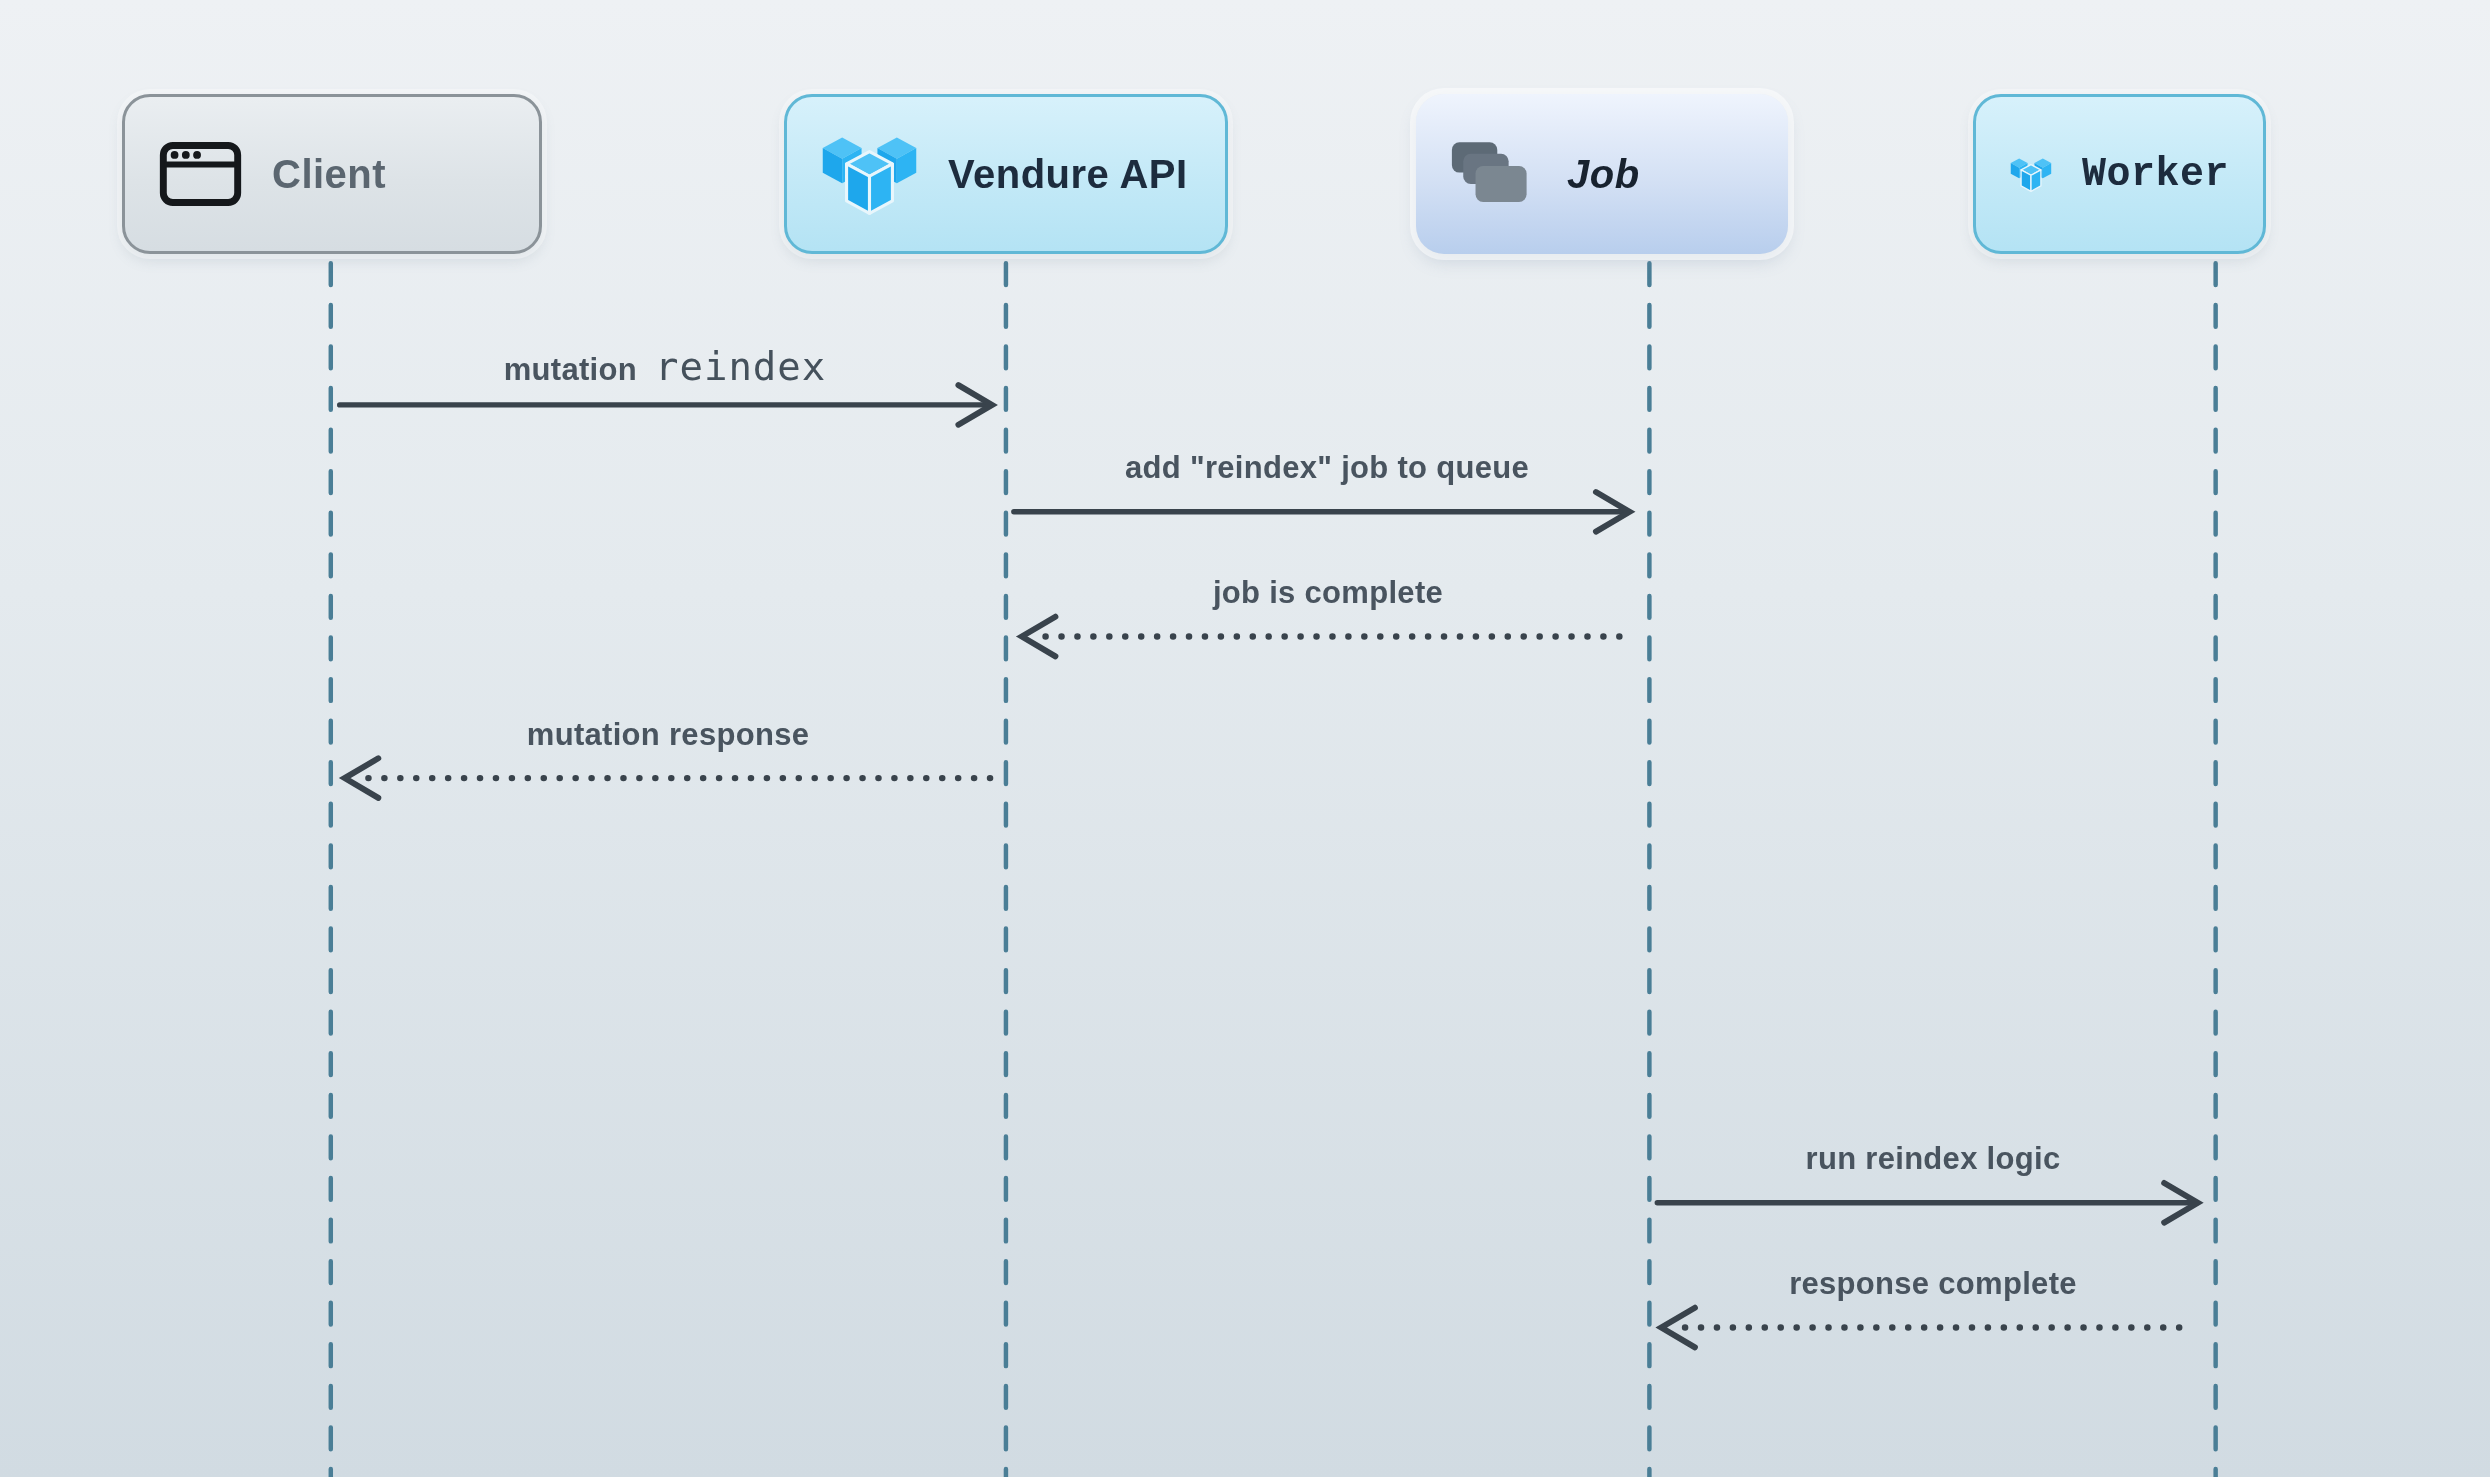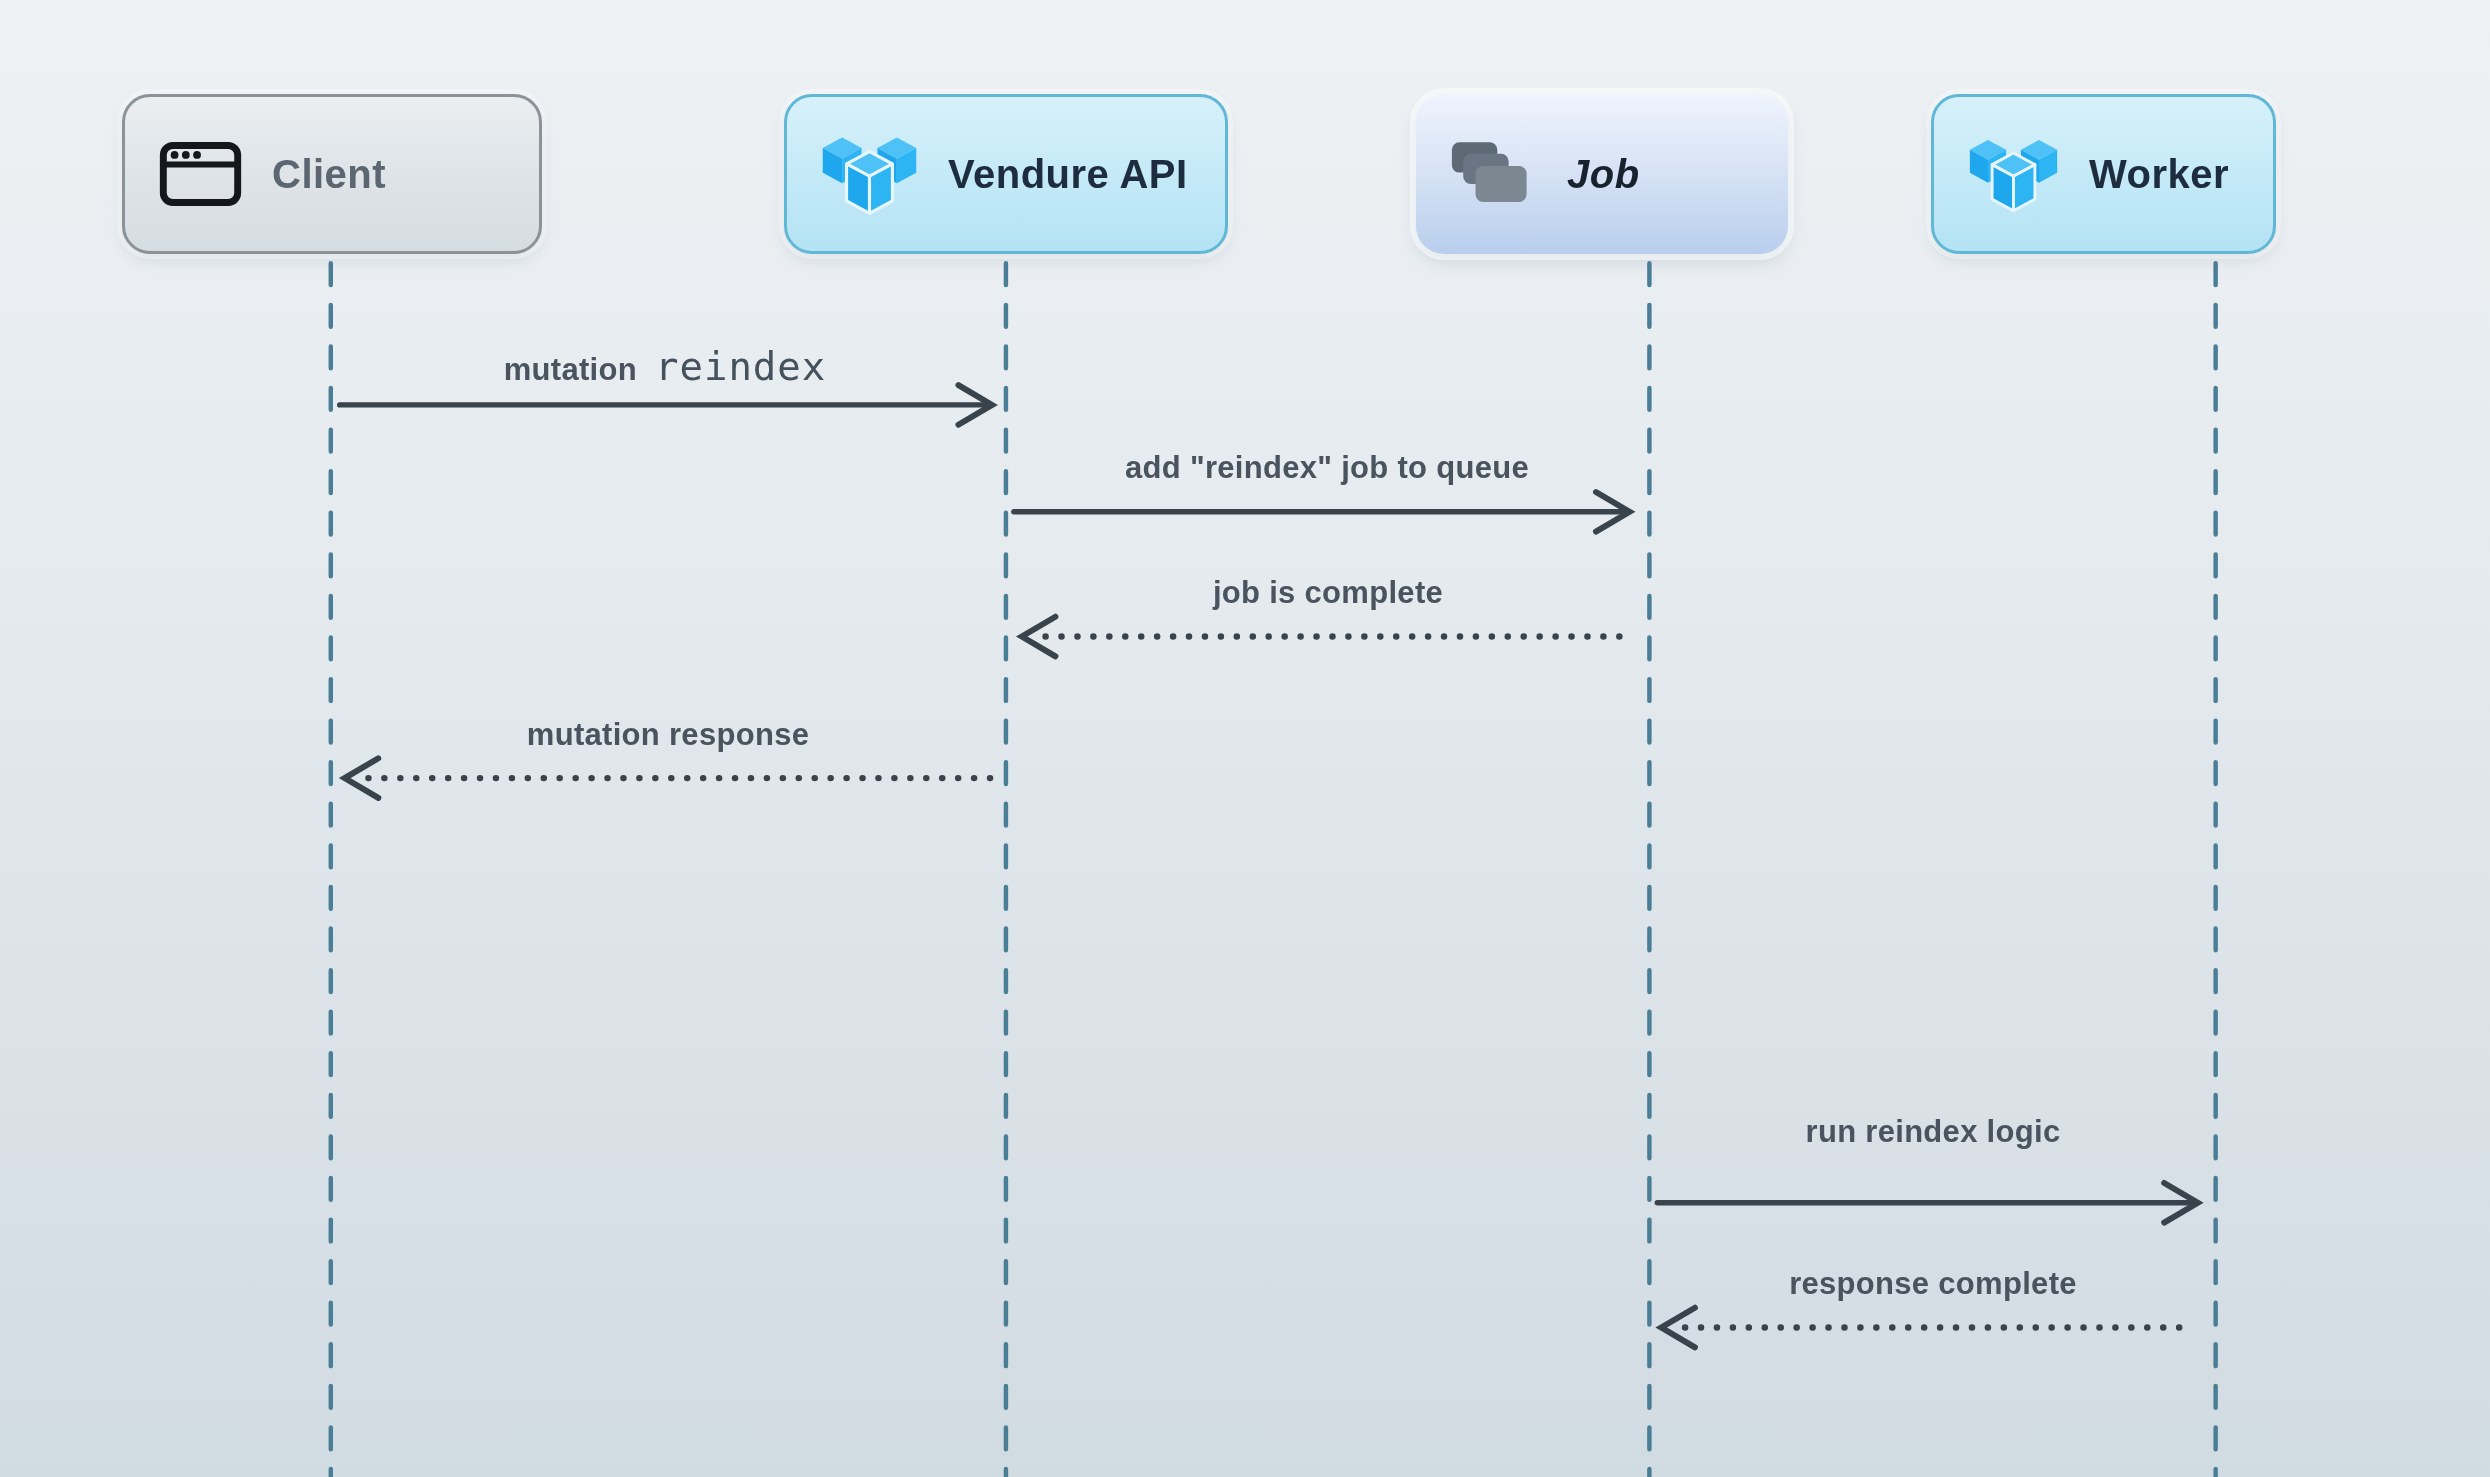--- a/index.html
+++ b/index.html
@@ -36,25 +36,26 @@
   }
   .actor-job{
     left:1416px;width:372px;
     background:linear-gradient(180deg,#eff4fd 0%,#d3e0f4 55%,#b8ceed 100%);
     border:none;
     box-shadow:0 0 0 6px rgba(255,255,255,.5),0 8px 16px rgba(125,145,170,.25);
     color:#18222f;
     font-style:italic;
   }
   .actor-worker{
-    left:1931px;width:345px;
+    left:1973px;width:293px;
     background:linear-gradient(180deg,#d7f1fb 0%,#c3e9f7 55%,#b4e3f4 100%);
     border:3.5px solid #60b8d6;
     box-shadow:0 0 0 5px rgba(255,255,255,.35),0 6px 14px rgba(100,120,140,.18);
     color:#1d2c3e;
+    font-family:Liberation Mono, monospace;
   }
 
   .msg{
     position:absolute;transform:translateX(-50%);
     font-weight:700;font-size:31px;color:#49545f;
     white-space:nowrap;letter-spacing:0.3px;
   }
   .msg .code{
     font-family:"DejaVu Sans Mono",monospace;
     font-weight:500;font-size:39px;margin-left:18px;letter-spacing:1px;color:#45515c;
@@ -164,21 +165,21 @@
   </div>
 
   <div class="msg" style="left:1328px;top:575px">
     <span>job is complete</span>
   </div>
 
   <div class="msg" style="left:668px;top:717px">
     <span>mutation response</span>
   </div>
 
-  <div class="msg" style="left:1933px;top:1114px">
+  <div class="msg" style="left:1933px;top:1141px">
     <span>run reindex logic</span>
   </div>
 
   <div class="msg" style="left:1933px;top:1266px">
     <span>response complete</span>
   </div>
 
 </div>
 
 

